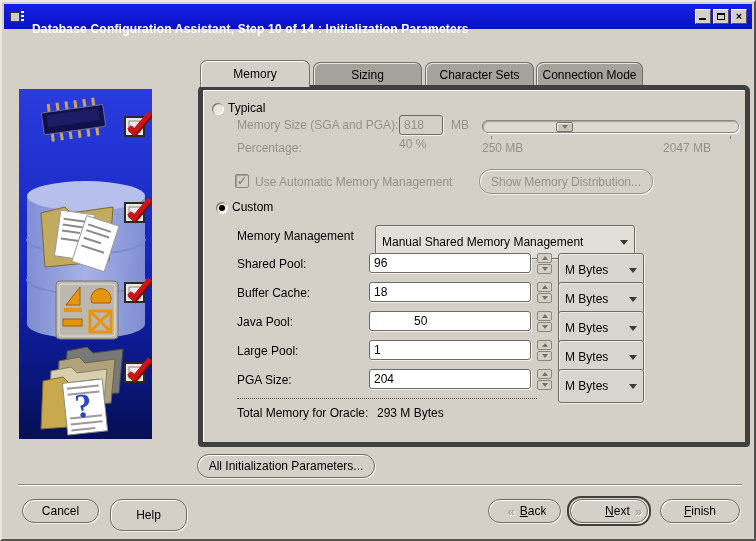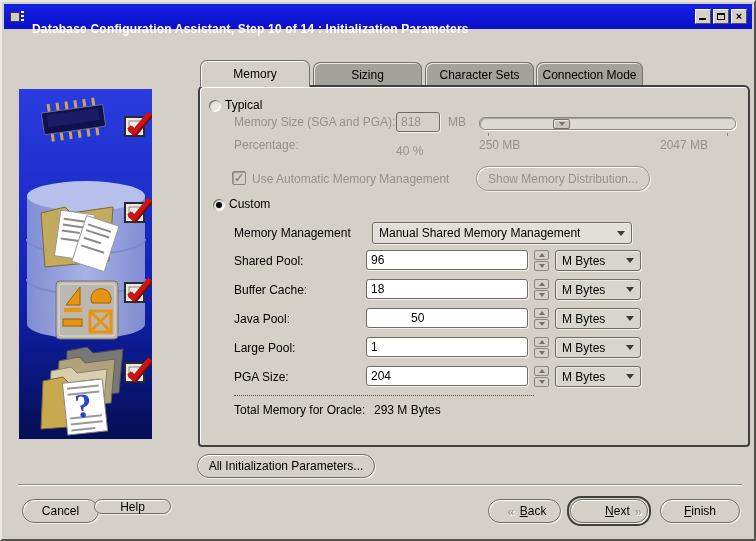--- a/index.html
+++ b/index.html
@@ -48,21 +48,21 @@
     font-size:12px; cursor:default; z-index:1;
   }
   .tab.active {
     top:58px; height:27px; background:#d4d0c8; z-index:3;
     box-shadow:inset 1px 1px 0 #fff;
   }
 
   
   .panel {
     position:absolute; left:196px; top:83px; width:552px; height:362px;
-    border:2px solid #404040; border-radius:6px 6px 4px 4px;
+    border:5px solid #404040; border-radius:6px 6px 4px 4px;
     box-shadow:inset 1px 1px 0 #fff; background:#d4d0c8; z-index:2;
   }
   .lbl { position:absolute; white-space:nowrap; font-size:12px; }
   .dis { color:#94918b; }
 
   .radio {
     position:absolute; width:12px; height:12px; border-radius:50%;
     background:#e9e6df;
     box-shadow:inset 1px 1px 1px #6e6b64, inset -1px -1px 1px #fff;
     cursor:pointer;
@@ -99,21 +99,21 @@
   .default-ring {
     position:absolute; border:2px solid #403e39; border-radius:14px;
     padding:1px; background:#d4d0c8;
   }
   .default-ring .btn { position:relative; width:100%; height:100%;justify-content:flex-end; }
   .chev { color:#a9a59c; text-shadow:1px 1px 0 #fff; font-size:13px; font-weight:bold; padding:0 5px; }
 
   .combo {
     position:absolute; background:#d8d5ce; border:1px solid #6e6b64; border-radius:3px;
     box-shadow:inset 1px 1px 0 #eceae5, 1px 1px 0 #f2f0ec;
-    display:flex; align-items:center; font-size:12px; padding:4px 6px; cursor:pointer;
+    display:flex; align-items:center; font-size:12px; padding:16px 6px; cursor:pointer;
   }
   .combo .arrow {
     margin-left:auto; width:0; height:0;
     border-left:4px solid transparent; border-right:4px solid transparent;
     border-top:5px solid #3c3a35;
   }
 
   .spinner { position:absolute; width:15px; height:21px; display:flex; flex-direction:column; gap:1px; }
   .spin {
     flex:1; background:#d4d0c8; border:1px solid #8a877f; border-radius:2px;
@@ -300,21 +300,21 @@
       <div class="slider-thumb">
         <span class="tri-dn"></span>
       </div>
     </div>
     <div class="tick" style="left:288px; top:46px;"></div>
     <div class="tick" style="left:527px; top:46px;"></div>
     <div class="lbl dis" style="left:279px; top:51px;">250 MB</div>
     <div class="lbl dis" style="left:460px; top:51px; width:76px; text-align:left;">2047 MB</div>
 
     <div class="lbl dis" style="left:34px; top:51px;">Percentage:</div>
-    <div class="lbl dis" style="left:196px; top:57px;">40 %</div>
+    <div class="lbl dis" style="left:196px; top:47px;">40 %</div>
 
     <div class="checkbox" style="left:32px; top:84px;">✓</div>
     <div class="lbl dis" style="left:52px; top:85px;">Use Automatic Memory Management</div>
     <button class="btn disabled" style="left:276px; top:79px; width:174px; height:25px;" disabled="">Show Memory Distribution...</button>
 
     <div class="radio checked" style="left:13px; top:112px;"></div>
     <div class="lbl" style="left:29px; top:110px;">Custom</div>
 
     <div class="lbl" style="left:34px; top:139px;">Memory Management</div>
     <div class="combo" style="left:172px; top:135px; width:260px; height:22px; background:#e2dfd8;">
@@ -400,21 +400,21 @@
     <div class="dotted" style="left:34px; top:308px; width:300px;"></div>
     <div class="lbl" style="left:34px; top:316px;">Total Memory for Oracle:</div>
     <div class="lbl" style="left:174px; top:316px;">293 M Bytes</div>
   </div>
 
   <button class="btn" style="left:195px; top:452px; width:178px; height:24px;">All Initialization Parameters...</button>
 
   <div class="etched" style="left:16px; top:482px; width:724px;"></div>
 
   <button class="btn" style="left:20px; top:497px; width:77px; height:24px;">Cancel</button>
-  <button class="btn" style="left:92px; top:497px; width:77px; height:15px;">Help</button>
+  <button class="btn" style="left:108px; top:497px; width:77px; height:32px;">Help</button>
 
   <button class="btn" style="left:486px; top:497px; width:73px; height:24px;">
     <span class="chev">«</span>
     <span><u>B</u><span>ack</span></span>
   </button>
 
   <div class="default-ring" style="left:565px; top:494px; width:84px; height:30px;">
     <button class="btn">
       <span><u>N</u><span>ext</span></span>
       <span class="chev">»</span>

